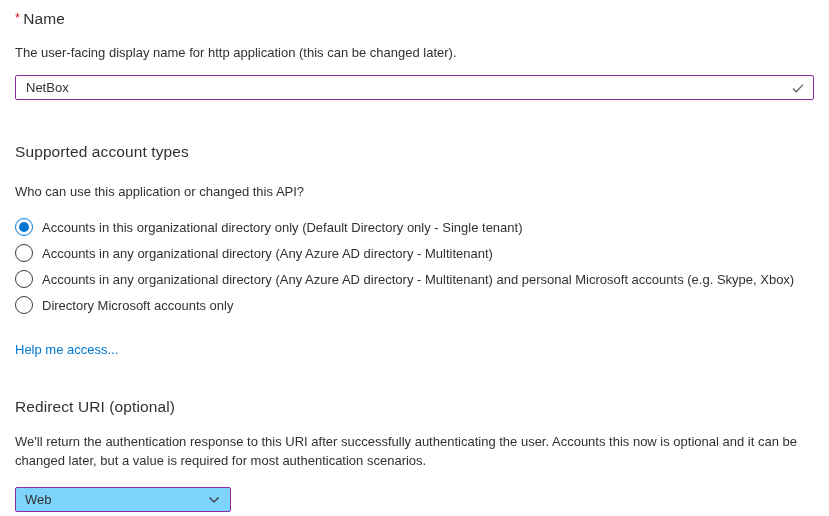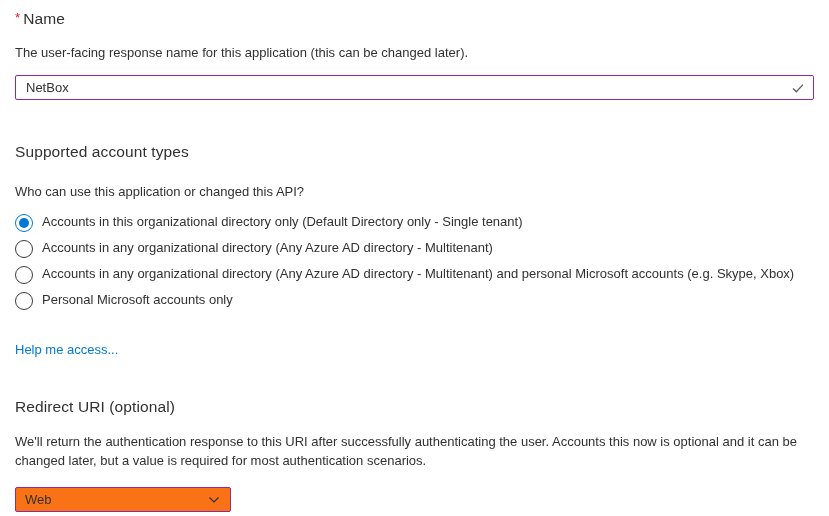--- a/index.html
+++ b/index.html
@@ -53,21 +53,21 @@
     width: 16px; height: 16px;
     pointer-events: none;
   }
 
   
   .section-accounts { margin-top: 43px; }
   .question { margin-top: 21px; }
   .radio-group { margin-top: 13px; }
   .radio-row {
     display: flex;
-    align-items: flex-start;
+    align-items: center;
     height: 26px;
     cursor: pointer;
   }
   .radio-circle {
     width: 18px; height: 18px;
     border-radius: 50%;
     border: 1px solid #3b3a39;
     flex: 0 0 18px;
     position: relative;
     background: #ffffff;
@@ -102,40 +102,40 @@
   .redirect-desc { margin-top: 16px; }
   .redirect-row {
     margin-top: 17px;
     display: flex;
     align-items: center;
   }
   .platform-select {
     width: 216px; height: 25px;
     border: 1px solid #8a2da5;
     border-radius: 2px;
-    background: #f97316;
+    background: #7dd3fc;
     display: flex;
     align-items: center;
     justify-content: space-between;
     padding: 0 9px;
     font-size: 13px;
     color: #323130;
     cursor: pointer;
   }
   .chevron-icon { width: 14px; height: 14px; }
   .uri-input-wrap { width: 420px; margin-top: 0; margin-left: 12px; }
 </style>
 </head>
 <body>
 
 <div class="page">
 
   <section>
     <h2 class="field-heading"><span class="req">*</span><span>Name</span></h2>
-    <p class="desc name-desc">The user-facing response name for this application (this can be changed later).</p>
+    <p class="desc name-desc">The user-facing display name for http application (this can be changed later).</p>
     <div class="input-wrap name-input-wrap">
       <input type="text" value="NetBox" style="">
       <svg class="check-icon" viewBox="0 0 16 16">
           <path d="M3 8.5 L6.3 11.8 L13 4.6" fill="none" stroke="#605e5c" stroke-width="1.3"></path>
         </svg>
     </div>
   </section>
 
   <section class="section-accounts">
     <h2 class="field-heading">Supported account types</h2>
@@ -149,21 +149,21 @@
       <div class="radio-row">
         <span class="radio-circle"></span>
         <span class="radio-label">Accounts in any organizational directory (Any Azure AD directory - Multitenant)</span>
       </div>
       <div class="radio-row">
         <span class="radio-circle"></span>
         <span class="radio-label">Accounts in any organizational directory (Any Azure AD directory - Multitenant) and personal Microsoft accounts (e.g. Skype, Xbox)</span>
       </div>
       <div class="radio-row">
         <span class="radio-circle"></span>
-        <span class="radio-label">Personal Microsoft accounts only</span>
+        <span class="radio-label">Directory Microsoft accounts only</span>
       </div>
     </div>
 
     <a class="help-link">Help me access...</a>
   </section>
 
   <section class="section-redirect">
     <h2 class="field-heading">Redirect URI (optional)</h2>
     <p class="desc redirect-desc">We'll return the authentication response to this URI after successfully authenticating the user. Accounts this now is optional and it can be changed later, but a value is required for most authentication scenarios.</p>
 

